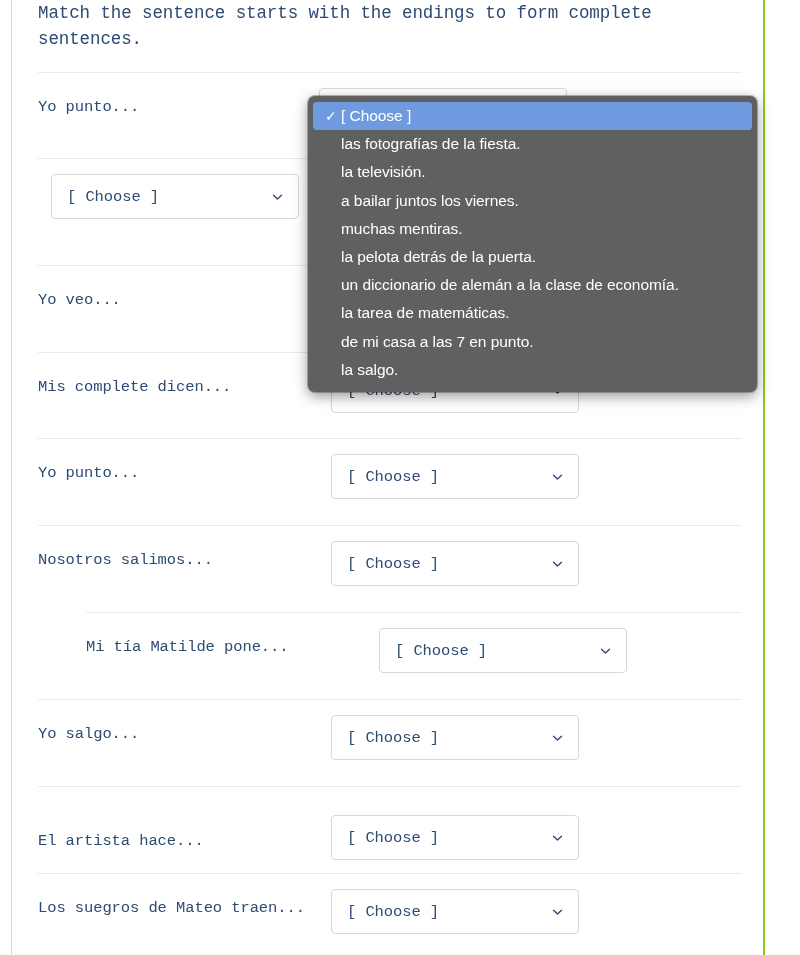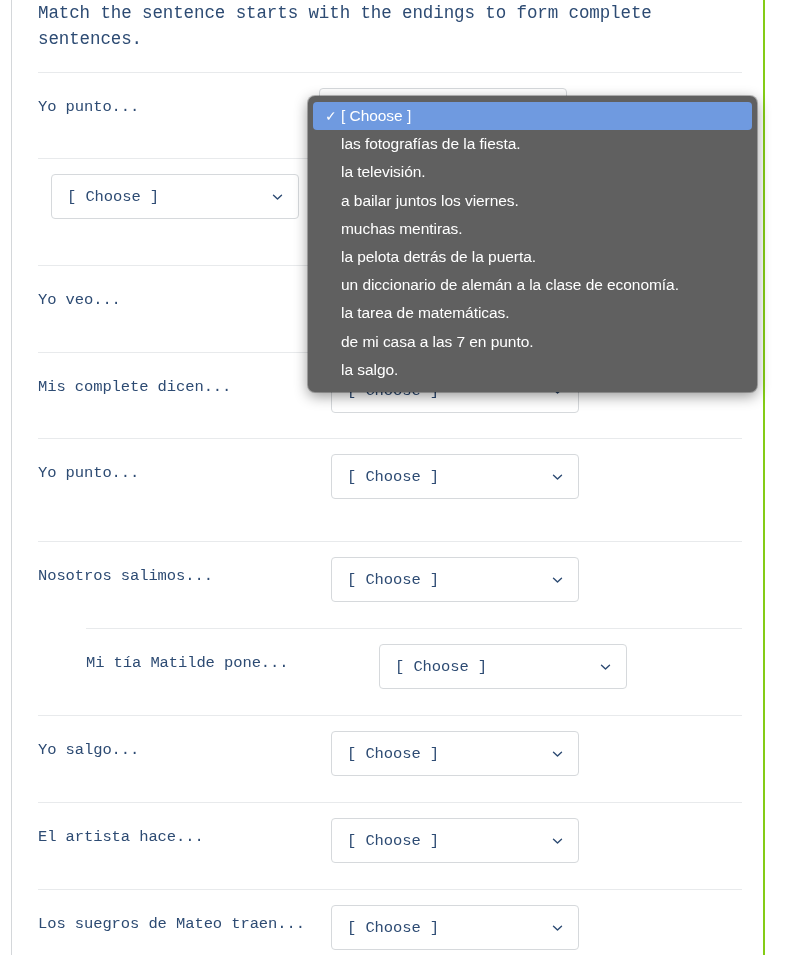--- a/index.html
+++ b/index.html
@@ -217,21 +217,21 @@
           <div class="select-box">
             <span>[ Choose ]</span>
             <span class="select-chevron">
               <svg viewBox="0 0 13 13" width="13" height="13">
                 <path d="M2.5 4.8 L6.5 8.6 L10.5 4.8" fill="none" stroke="#2d4b73" stroke-width="1.4" stroke-linecap="round" stroke-linejoin="round"></path>
               </svg>
             </span>
           </div>
         </div>
       </div>
-      <div class="answer-row" style="height: 87px; margin-top: 16px;">
+      <div class="answer-row" style="height: 87px;">
         <div class="row-label">Nosotros salimos...</div>
         <div class="row-select-wrap">
           <div class="select-box">
             <span>[ Choose ]</span>
             <span class="select-chevron">
               <svg viewBox="0 0 13 13" width="13" height="13">
                 <path d="M2.5 4.8 L6.5 8.6 L10.5 4.8" fill="none" stroke="#2d4b73" stroke-width="1.4" stroke-linecap="round" stroke-linejoin="round"></path>
               </svg>
             </span>
           </div>
@@ -256,21 +256,21 @@
           <div class="select-box">
             <span>[ Choose ]</span>
             <span class="select-chevron">
               <svg viewBox="0 0 13 13" width="13" height="13">
                 <path d="M2.5 4.8 L6.5 8.6 L10.5 4.8" fill="none" stroke="#2d4b73" stroke-width="1.4" stroke-linecap="round" stroke-linejoin="round"></path>
               </svg>
             </span>
           </div>
         </div>
       </div>
-      <div class="answer-row" style="height: 87px;">
+      <div class="answer-row" style="height: 87px; align-items: center;">
         <div class="row-label">El artista hace...</div>
         <div class="row-select-wrap">
           <div class="select-box">
             <span>[ Choose ]</span>
             <span class="select-chevron">
               <svg viewBox="0 0 13 13" width="13" height="13">
                 <path d="M2.5 4.8 L6.5 8.6 L10.5 4.8" fill="none" stroke="#2d4b73" stroke-width="1.4" stroke-linecap="round" stroke-linejoin="round"></path>
               </svg>
             </span>
           </div>

